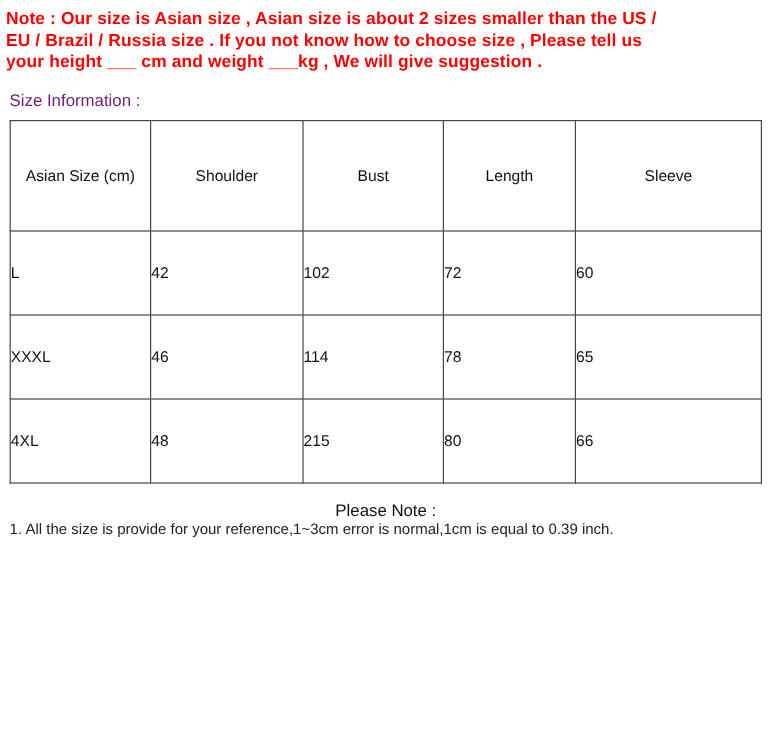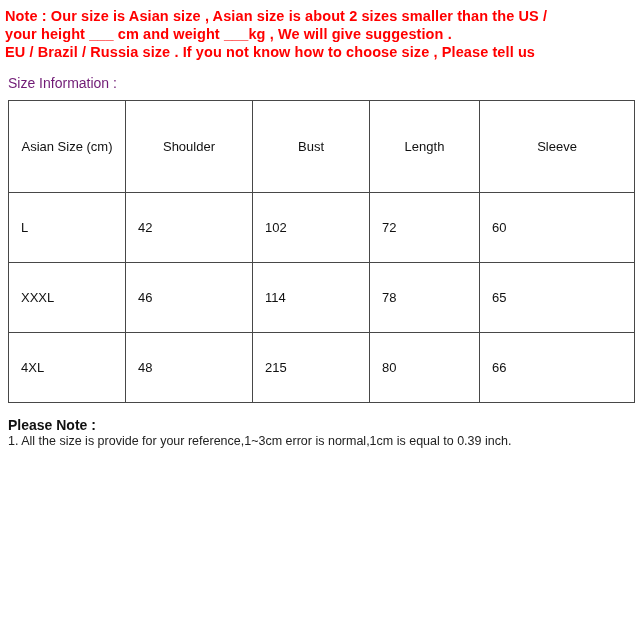--- a/index.html
+++ b/index.html
@@ -44,48 +44,49 @@
     width: 626px;
     margin: 9px 0 0 3px;
   }
   .size-table th,
   .size-table td {
     border: 1px solid #474747;
     vertical-align: middle;
     font-size: 13px;
     font-weight: normal;
     color: #111111;
-    padding: 12px;
+    padding: 0;
   }
   .size-table thead tr { height: 92px; }
   .size-table tbody tr { height: 70px; }
 
   
   .please-note-heading {
     font-size: 14px;
-    font-weight: bold;
+    font-weight: normal;
     color: #111111;
     margin: 14px 0 0 3px;
+    text-align: center;
   }
   .note-item {
     font-size: 12.5px;
     font-weight: normal;
     color: #222222;
     margin: 1px 0 0 3px;
   }
 </style>
 </head>
 <body>
 
 <div class="page">
 
   <div class="note-banner">
     <div>Note : Our size is Asian size , Asian size is about 2 sizes smaller than the US /</div>
+    <div>EU / Brazil / Russia size . If you not know how to choose size , Please tell us</div>
     <div>your height ___ cm and weight ___kg , We will give suggestion .</div>
-    <div>EU / Brazil / Russia size . If you not know how to choose size , Please tell us</div>
   </div>
 
   <div class="section-heading">Size Information :</div>
 
   <table class="size-table">
     <colgroup>
       <col style="width:117px">
       <col style="width:127px">
       <col style="width:117px">
       <col style="width:110px">

